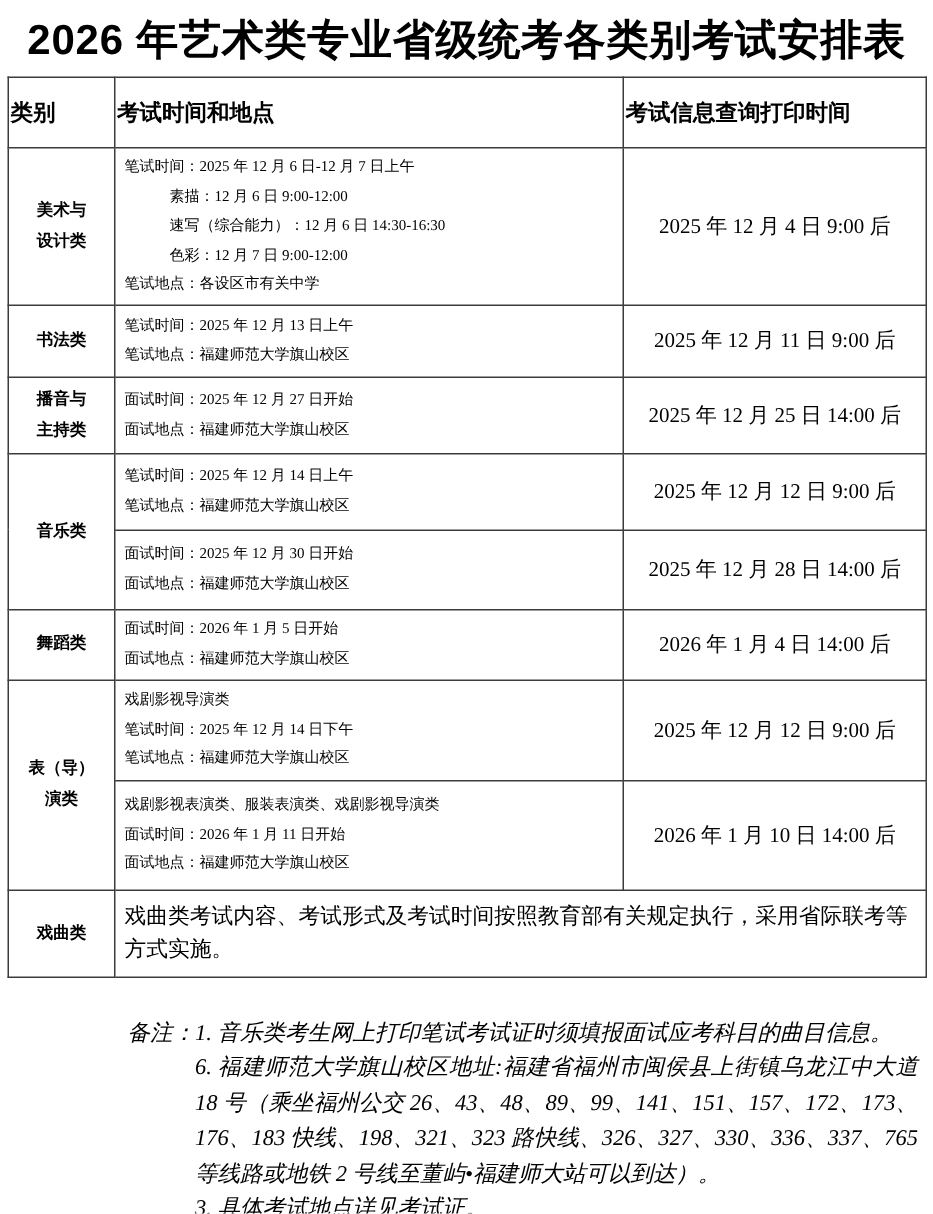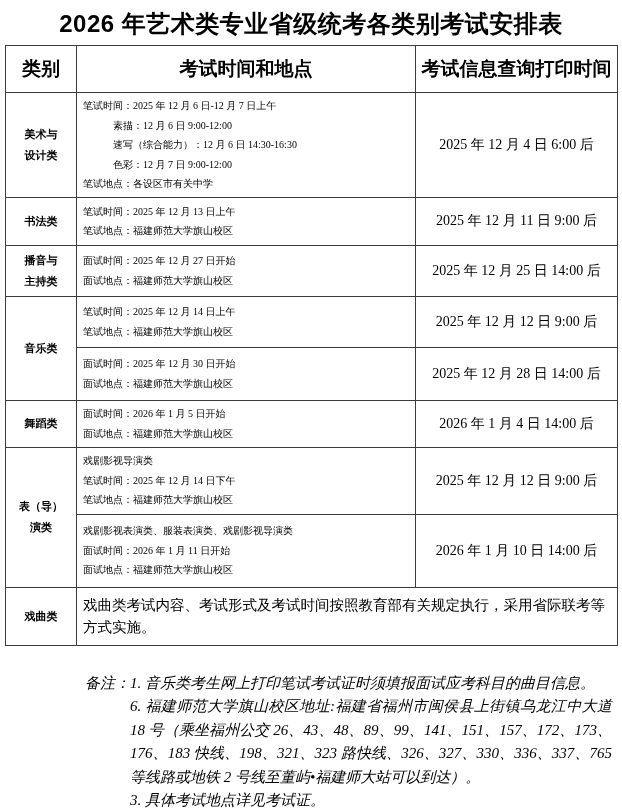--- a/index.html
+++ b/index.html
@@ -13,41 +13,41 @@
     overflow: hidden;
   }
   .page {
     width: 622px;
     height: 809px;
     position: relative;
   }
   .title {
     text-align: center;
     font-weight: bold;
-    font-size: 24px;
+    font-size: 28px;
     font-family: "Liberation Sans", "DejaVu Sans", sans-serif;
     padding-top: 8px;
     letter-spacing: 0.5px;
   }
   table.sched {
     border-collapse: collapse;
     table-layout: fixed;
     width: 612px;
     margin: 5px 4px 0 5px;
   }
   table.sched th, table.sched td {
     border: 1px solid #3c3c3c;
     overflow: hidden;
   }
   thead th {
     font-family: "Liberation Sans", "DejaVu Sans", sans-serif;
     font-weight: bold;
-    font-size: 19px;
+    font-size: 15px;
     height: 44px;
-    text-align: center;
+    text-align: left;
     vertical-align: middle;
   }
   th.cat {
     font-weight: bold;
     font-size: 11px;
     text-align: center;
     vertical-align: middle;
     line-height: 21px;
     padding: 0 1px;
     margin-top: 24px;
@@ -123,21 +123,21 @@
           <div>美术与</div>
           <div>设计类</div>
         </th>
         <td class="detail">
           <div class="ln">笔试时间：2025 年 12 月 6 日-12 月 7 日上午</div>
           <div class="ln ind">素描：12 月 6 日 9:00-12:00</div>
           <div class="ln ind">速写（综合能力）：12 月 6 日 14:30-16:30</div>
           <div class="ln ind">色彩：12 月 7 日 9:00-12:00</div>
           <div class="ln">笔试地点：各设区市有关中学</div>
         </td>
-        <td class="time">2025 年 12 月 4 日 6:00 后</td>
+        <td class="time">2025 年 12 月 4 日 9:00 后</td>
       </tr>
 
       <tr class="r-h1">
         <th class="cat">书法类</th>
         <td class="detail">
           <div class="ln">笔试时间：2025 年 12 月 13 日上午</div>
           <div class="ln">笔试地点：福建师范大学旗山校区</div>
         </td>
         <td class="time">2025 年 12 月 11 日 9:00 后</td>
       </tr>

